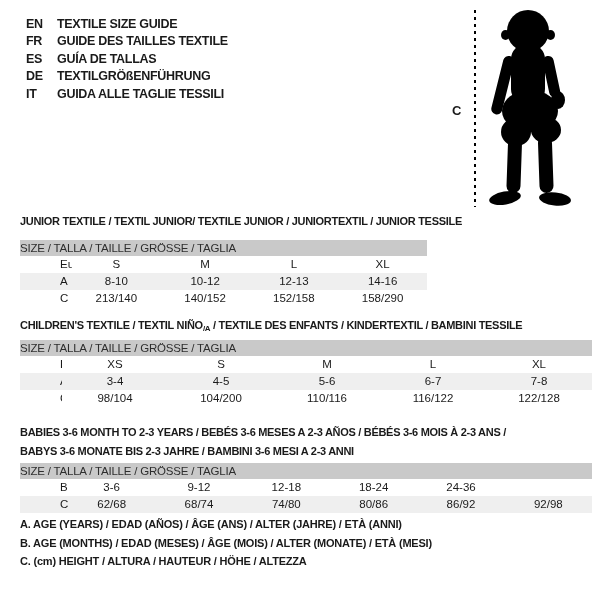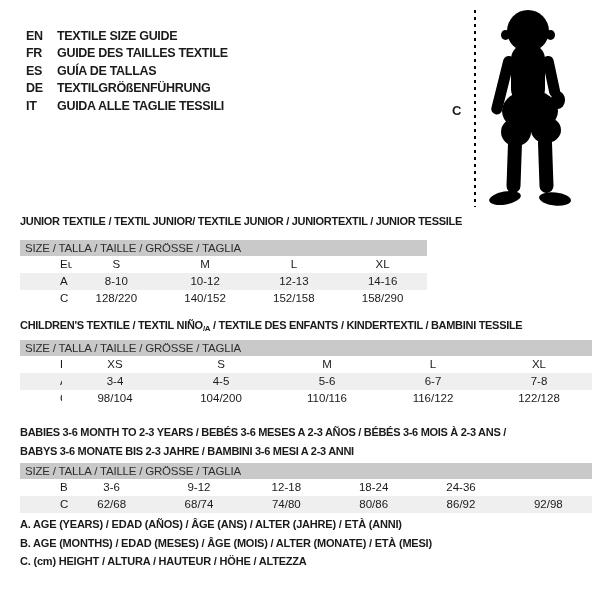--- a/index.html
+++ b/index.html
@@ -2,21 +2,21 @@
 <html style="--bar: #c9c9c9; --stripe: #efefef;"><head>
 <meta charset="utf-8">
 <style>
   html,body { margin:0; padding:0; background:#fff; }
   .canvas {
     position:relative; width:600px; height:600px; background:#fff;
     font-family:"Liberation Sans", sans-serif; color:#1a1a1a; overflow:hidden;
   }
 
   
-  .langs { position:absolute; left:26px; top:28px; }
+  .langs { position:absolute; left:26px; top:16px; }
   .lang-row { display:grid; grid-template-columns:31px auto; height:17.4px; line-height:17.4px;
               font-weight:bold; font-size:12.5px; letter-spacing:-0.3px; white-space:nowrap; }
 
   
   .dash-line { position:absolute; left:474px; top:10px; width:2px; height:197px;
                background:repeating-linear-gradient(to bottom,#000 0 3.5px,transparent 3.5px 7px); }
   .fig-label { position:absolute; left:452px; top:103px; font-weight:bold; font-size:13px; }
   .baby { position:absolute; left:483px; top:8px; }
 
   
@@ -25,21 +25,21 @@
   #t1-title { top:215px; }
   #t2-title { top:319px; }
   #t3-title { top:423px; line-height:18.5px; white-space:normal; width:560px; }
   .subscript { font-size:8px; vertical-align:-2px; }
 
   
   .size-table { position:absolute; left:20px; }
   #t1 { top:240px; width:407px; --firstcol:52px; }
   #t2 { top:340px; width:572px; --firstcol:42px; }
   #t3 { top:463px; width:572px; --firstcol:48px; }
-  .size-bar { height:16px; line-height:16px; background:var(--bar,#c9c9c9); padding-left:5px;
+  .size-bar { height:16px; line-height:16px; background:var(--bar,#c9c9c9); 
               font-size:11.5px; color:#2e2e2e; letter-spacing:-0.2px; }
   .trow { display:grid; height:17px; line-height:17px; font-size:11.5px; }
   .trow.stripe { background:var(--stripe,#efefef); }
   .tcell { text-align:center; overflow:hidden; }
   .tcell.row-label { text-align:left; padding-left:5px;margin-left:35px; }
 
   
   .footnotes { position:absolute; left:20px; top:515px; font-weight:bold; font-size:11px;
                letter-spacing:-0.2px; line-height:18.5px; white-space:nowrap; }
 </style>
@@ -107,21 +107,21 @@
         </div>
         <div class="trow stripe" style="grid-template-columns: var(--firstcol) repeat(4,1fr);">
           <div class="tcell row-label">A</div>
           <div class="tcell">8-10</div>
           <div class="tcell">10-12</div>
           <div class="tcell">12-13</div>
           <div class="tcell">14-16</div>
         </div>
         <div class="trow" style="grid-template-columns: var(--firstcol) repeat(4,1fr);">
           <div class="tcell row-label">C</div>
-          <div class="tcell">128/220</div>
+          <div class="tcell">213/140</div>
           <div class="tcell">140/152</div>
           <div class="tcell">152/158</div>
           <div class="tcell">158/290</div>
         </div>
       </div>
   </div>
 
   <div class="tbl-title" id="t2-title">
     <span>CHILDREN'S TEXTILE / TEXTIL NIÑO</span><span class="subscript">/A</span><span> / TEXTILE DES ENFANTS / KINDERTEXTIL / BAMBINI TESSILE</span>
   </div>

